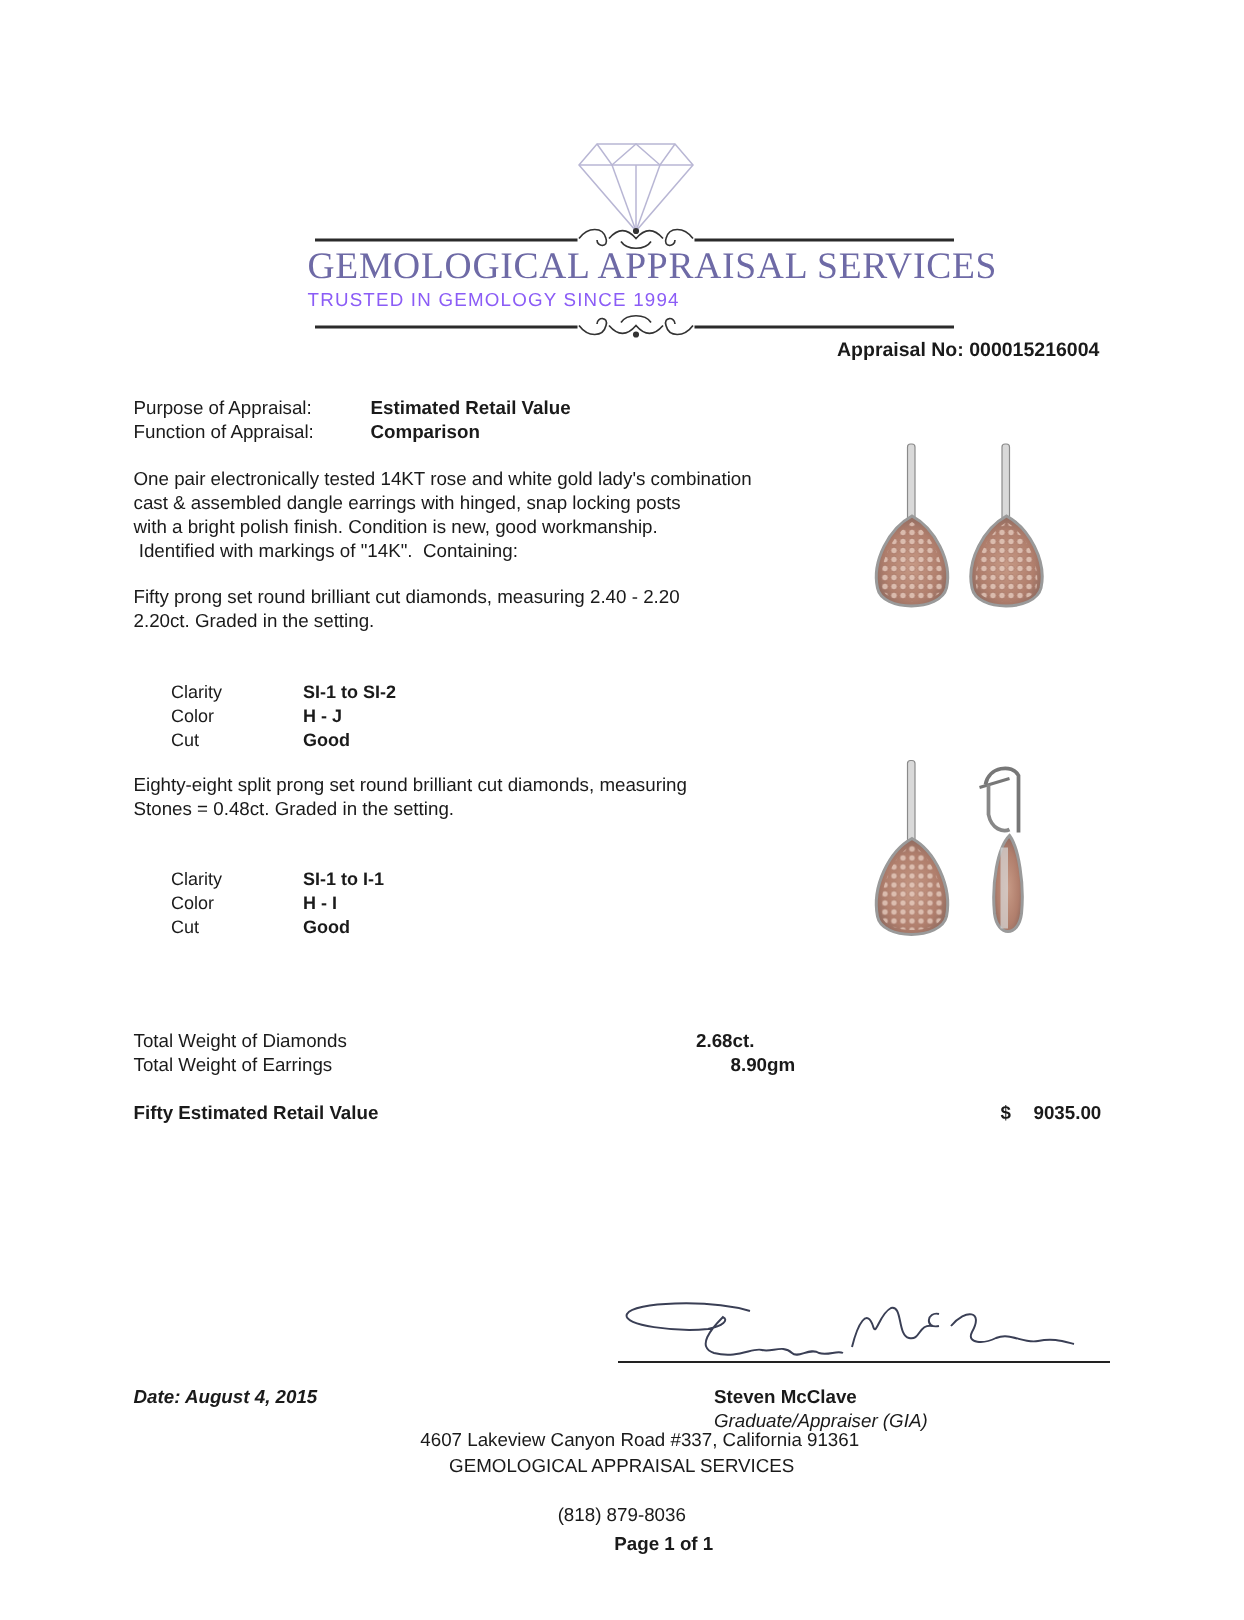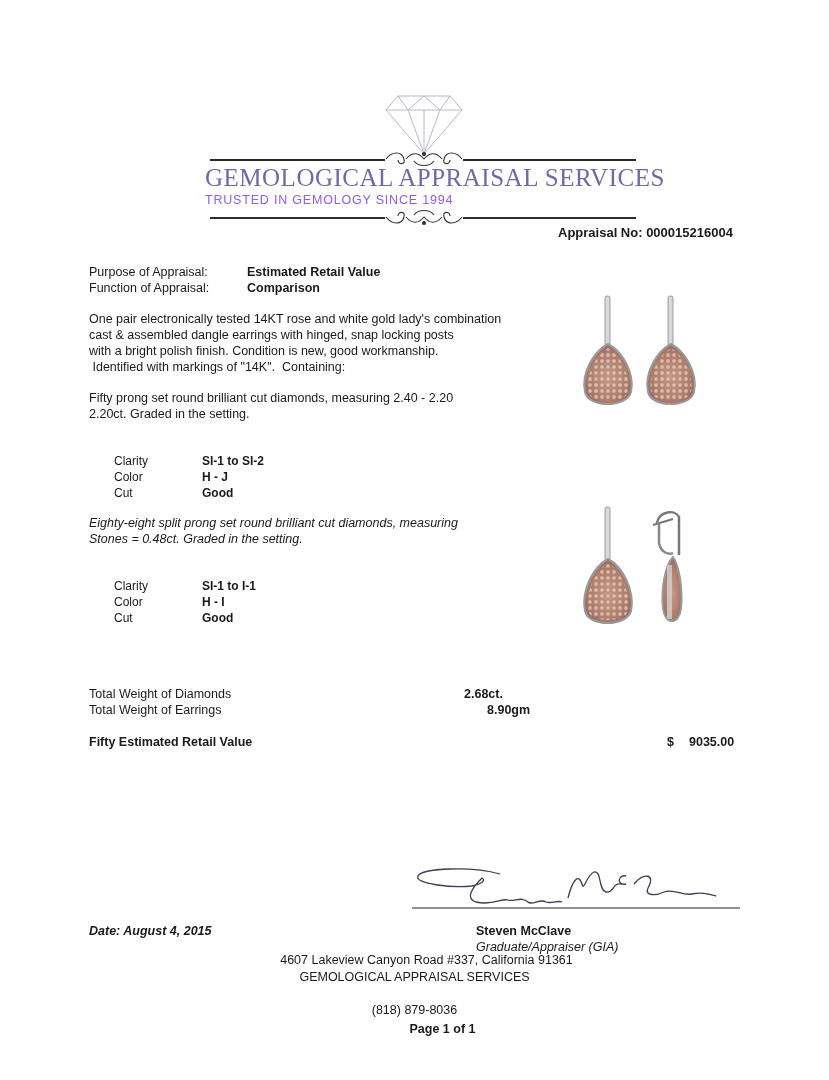--- a/index.html
+++ b/index.html
@@ -93,21 +93,21 @@
   <div class="grade-row">
     <span class="k">Color</span>
     <span class="v">H - J</span>
   </div>
   <div class="grade-row">
     <span class="k">Cut</span>
     <span class="v">Good</span>
   </div>
 </div>
 
-<div class="abs" style="left:89px; top:515px;font-style:italic;">
+<div class="abs" style="left:89px; top:515px;">
   <div class="para">Eighty-eight split prong set round brilliant cut diamonds, measuring</div>
   <div class="para">Stones = 0.48ct. Graded in the setting.</div>
 </div>
 <div class="abs" style="left:114px; top:578px;">
   <div class="grade-row">
     <span class="k">Clarity</span>
     <span class="v">SI-1 to I-1</span>
   </div>
   <div class="grade-row">
     <span class="k">Color</span>

